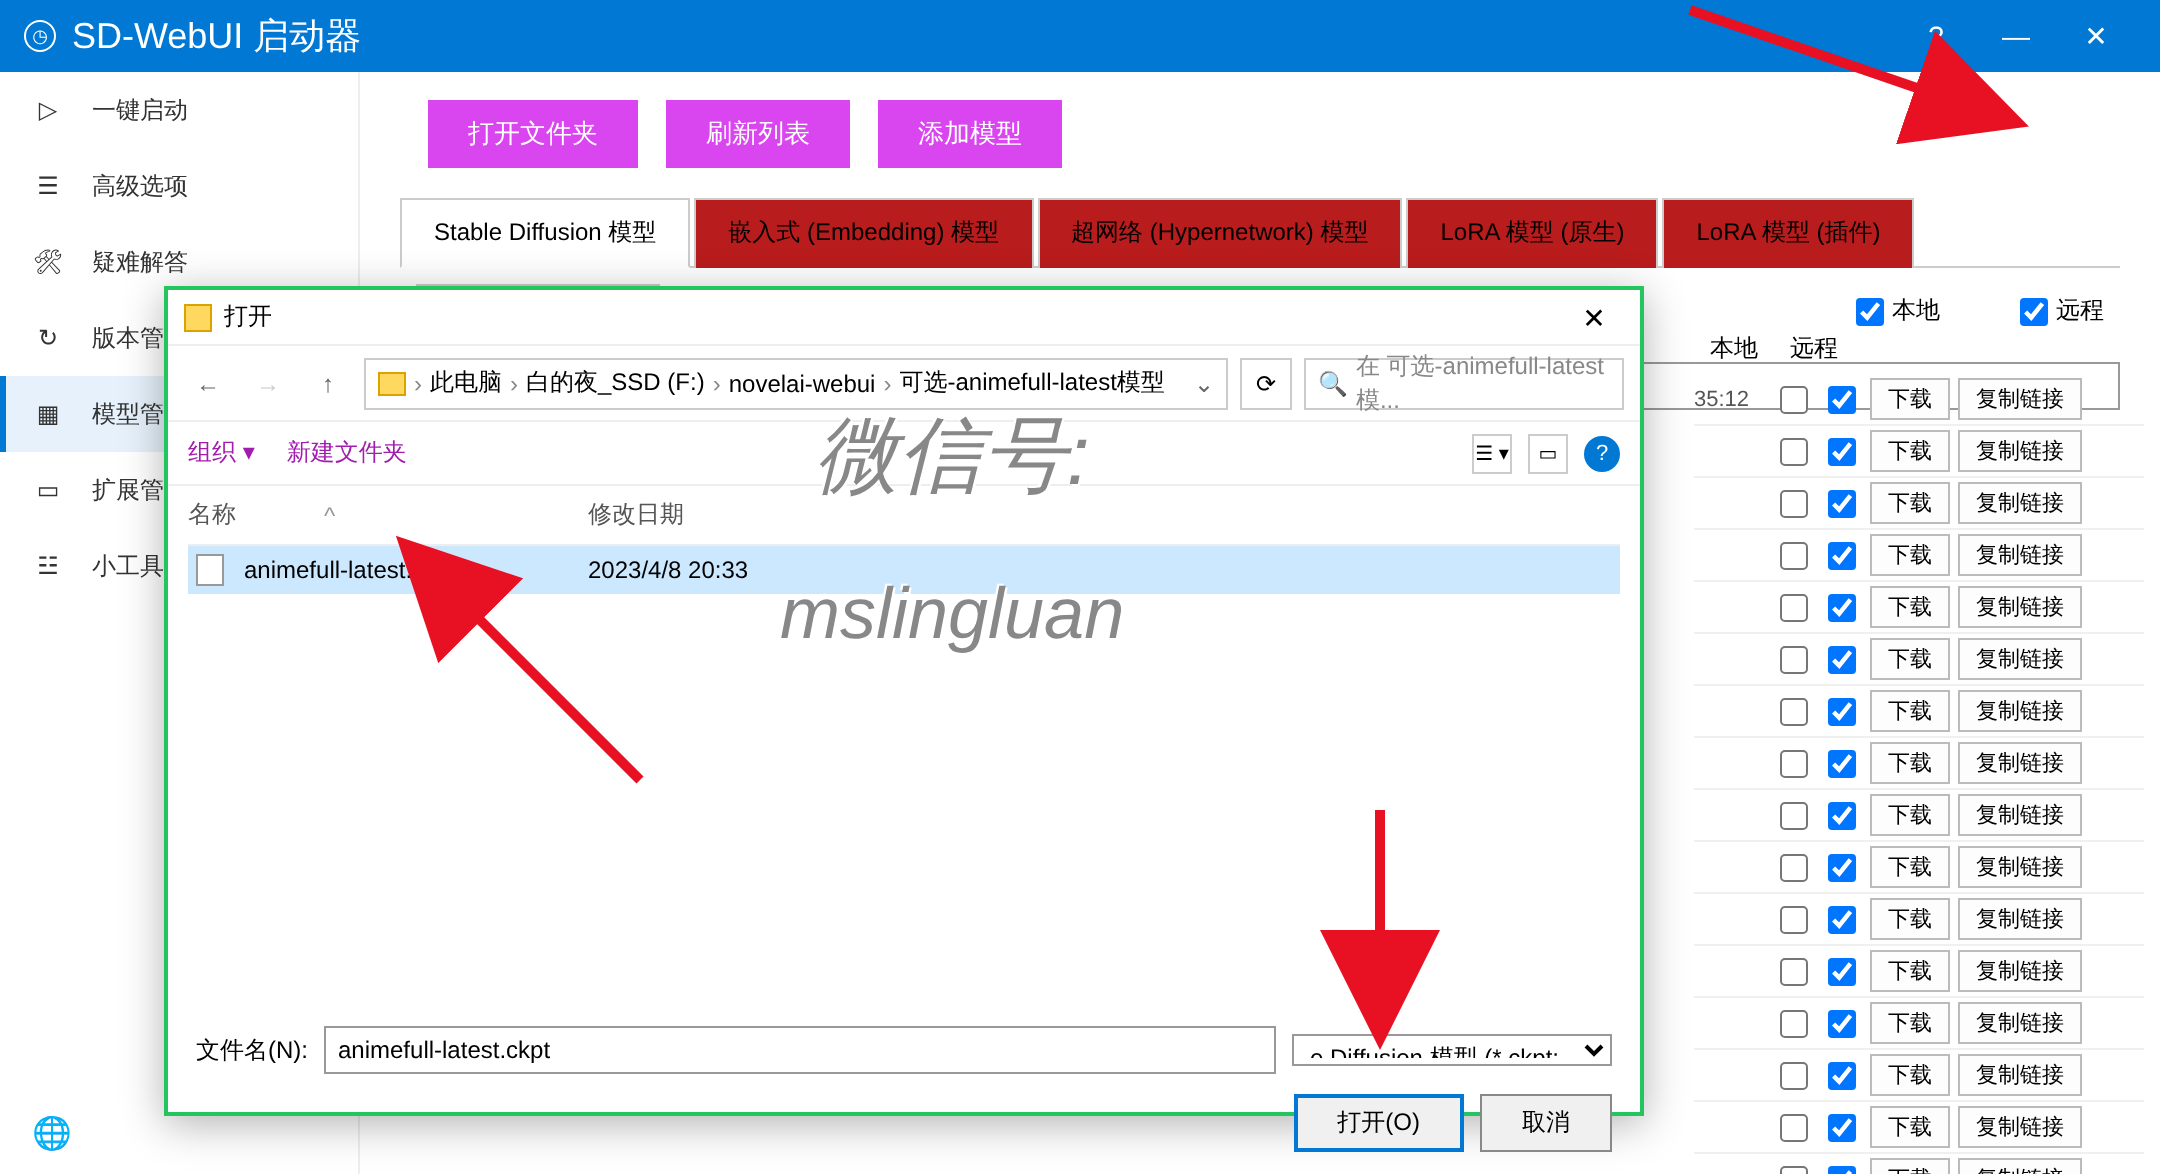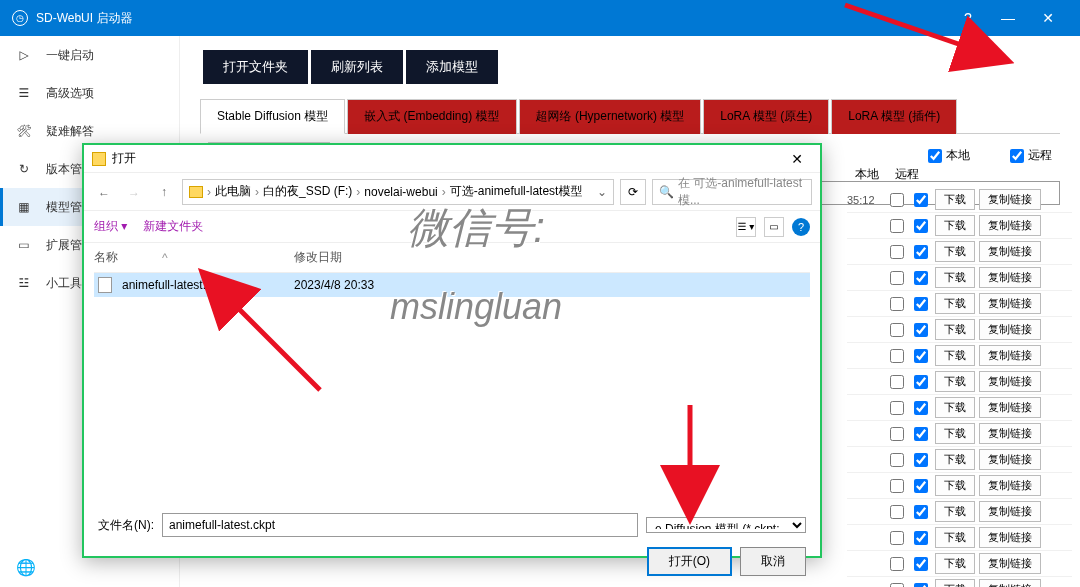--- a/index.html
+++ b/index.html
@@ -1,30 +1,30 @@
 <!DOCTYPE html>
 <html><head>
 <meta charset="utf-8">
 <style>
 *{margin:0;padding:0;box-sizing:border-box;font-family:"Microsoft YaHei","Segoe UI",Arial,sans-serif;font-size:12px}
 body{background:#fff;width:1080px;height:587px;overflow:hidden;position:relative}
 .titlebar{height:36px;background:#0078d4;color:#fff;display:flex;align-items:center;padding:0 12px}
 .titlebar .logo{width:16px;height:16px;border:1.5px solid #fff;border-radius:50%;margin-right:8px;display:flex;align-items:center;justify-content:center;font-size:9px}
-.titlebar .title{font-size:12px;flex:1}
+.titlebar .title{font-size:18px;flex:1}
 .titlebar .win-btn{width:40px;height:36px;display:flex;align-items:center;justify-content:center;cursor:pointer;font-size:14px}
 .main{display:flex;height:551px}
 .sidebar{width:180px;background:#fff;border-right:1px solid #eee}
 .sb-item{height:38px;display:flex;align-items:center;padding:0 16px;cursor:pointer;color:#333;gap:14px}
 .sb-item.active{background:#e6f1fb;border-left:3px solid #0078d4;padding-left:13px}
 .sb-icon{width:16px;height:16px;display:flex;align-items:center;justify-content:center}
 .sb-bottom{position:absolute;bottom:10px;left:16px}
 .content{flex:1;padding:14px 20px;position:relative}
 .header-row{display:flex;align-items:center;margin-bottom:14px}
 .page-title{font-size:20px;font-weight:normal;flex:1}
-.hdr-btn{background:#0f172a;color:#fff;border:none;padding:8px 20px;margin-left:3px;cursor:pointer;font-size:13px}
+.hdr-btn{background:#d946ef;color:#fff;border:none;padding:8px 20px;margin-left:14px;cursor:pointer;font-size:13px}
 .tabs{display:flex;border-bottom:1px solid #ccc}
 .tab{padding:8px 16px;border:1px solid #ccc;border-bottom:none;background:#b91c1c;cursor:pointer;margin-right:2px;font-size:12px;position:relative;top:1px}
 .tab.active{background:#fff;border-bottom:1px solid #fff}
 .sub-row{display:flex;align-items:center;padding:8px;gap:40px}
 .sub-btn{padding:4px 12px;background:#f0f0f0;border:1px solid #ccc;cursor:pointer}
 .chk{display:flex;align-items:center;gap:4px}
 .search-row{padding:4px 0}
 .search-input{width:100%;padding:4px;border:1px solid #999}
 .model-row{display:flex;align-items:center;padding:2px 0;border-bottom:1px solid #f0f0f0}
 .cell-chk{width:24px;display:flex;justify-content:center}

